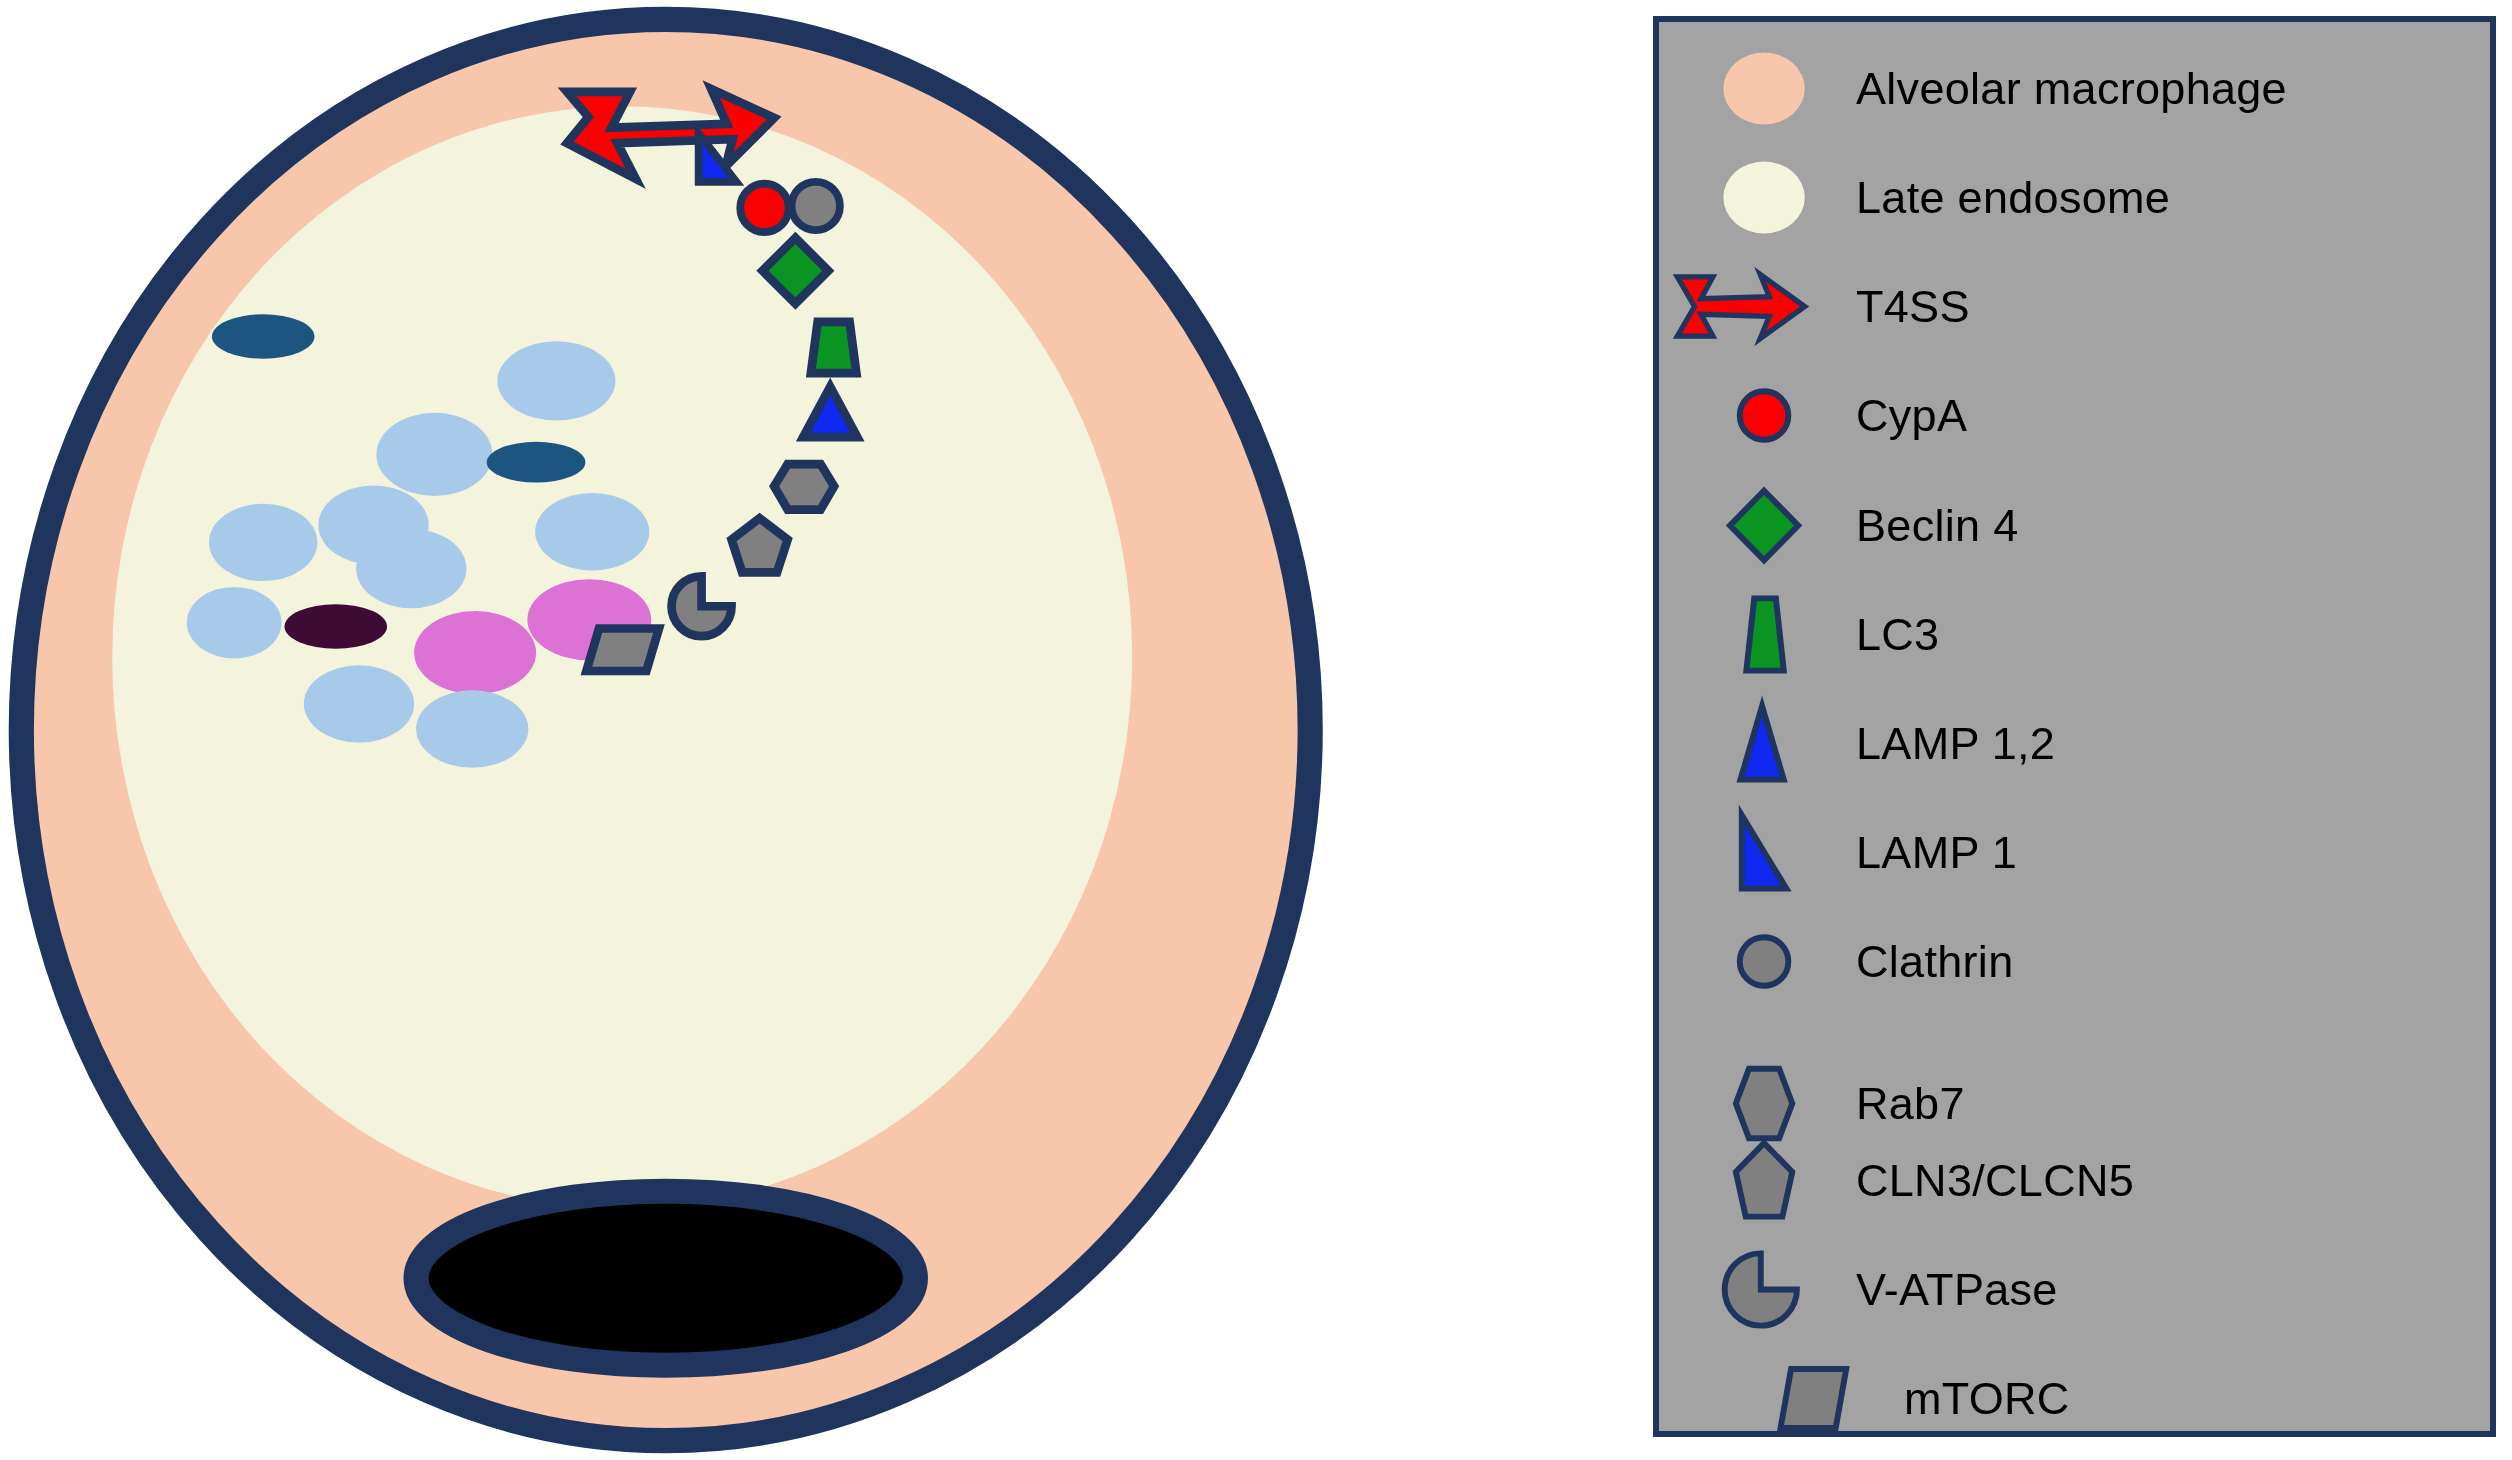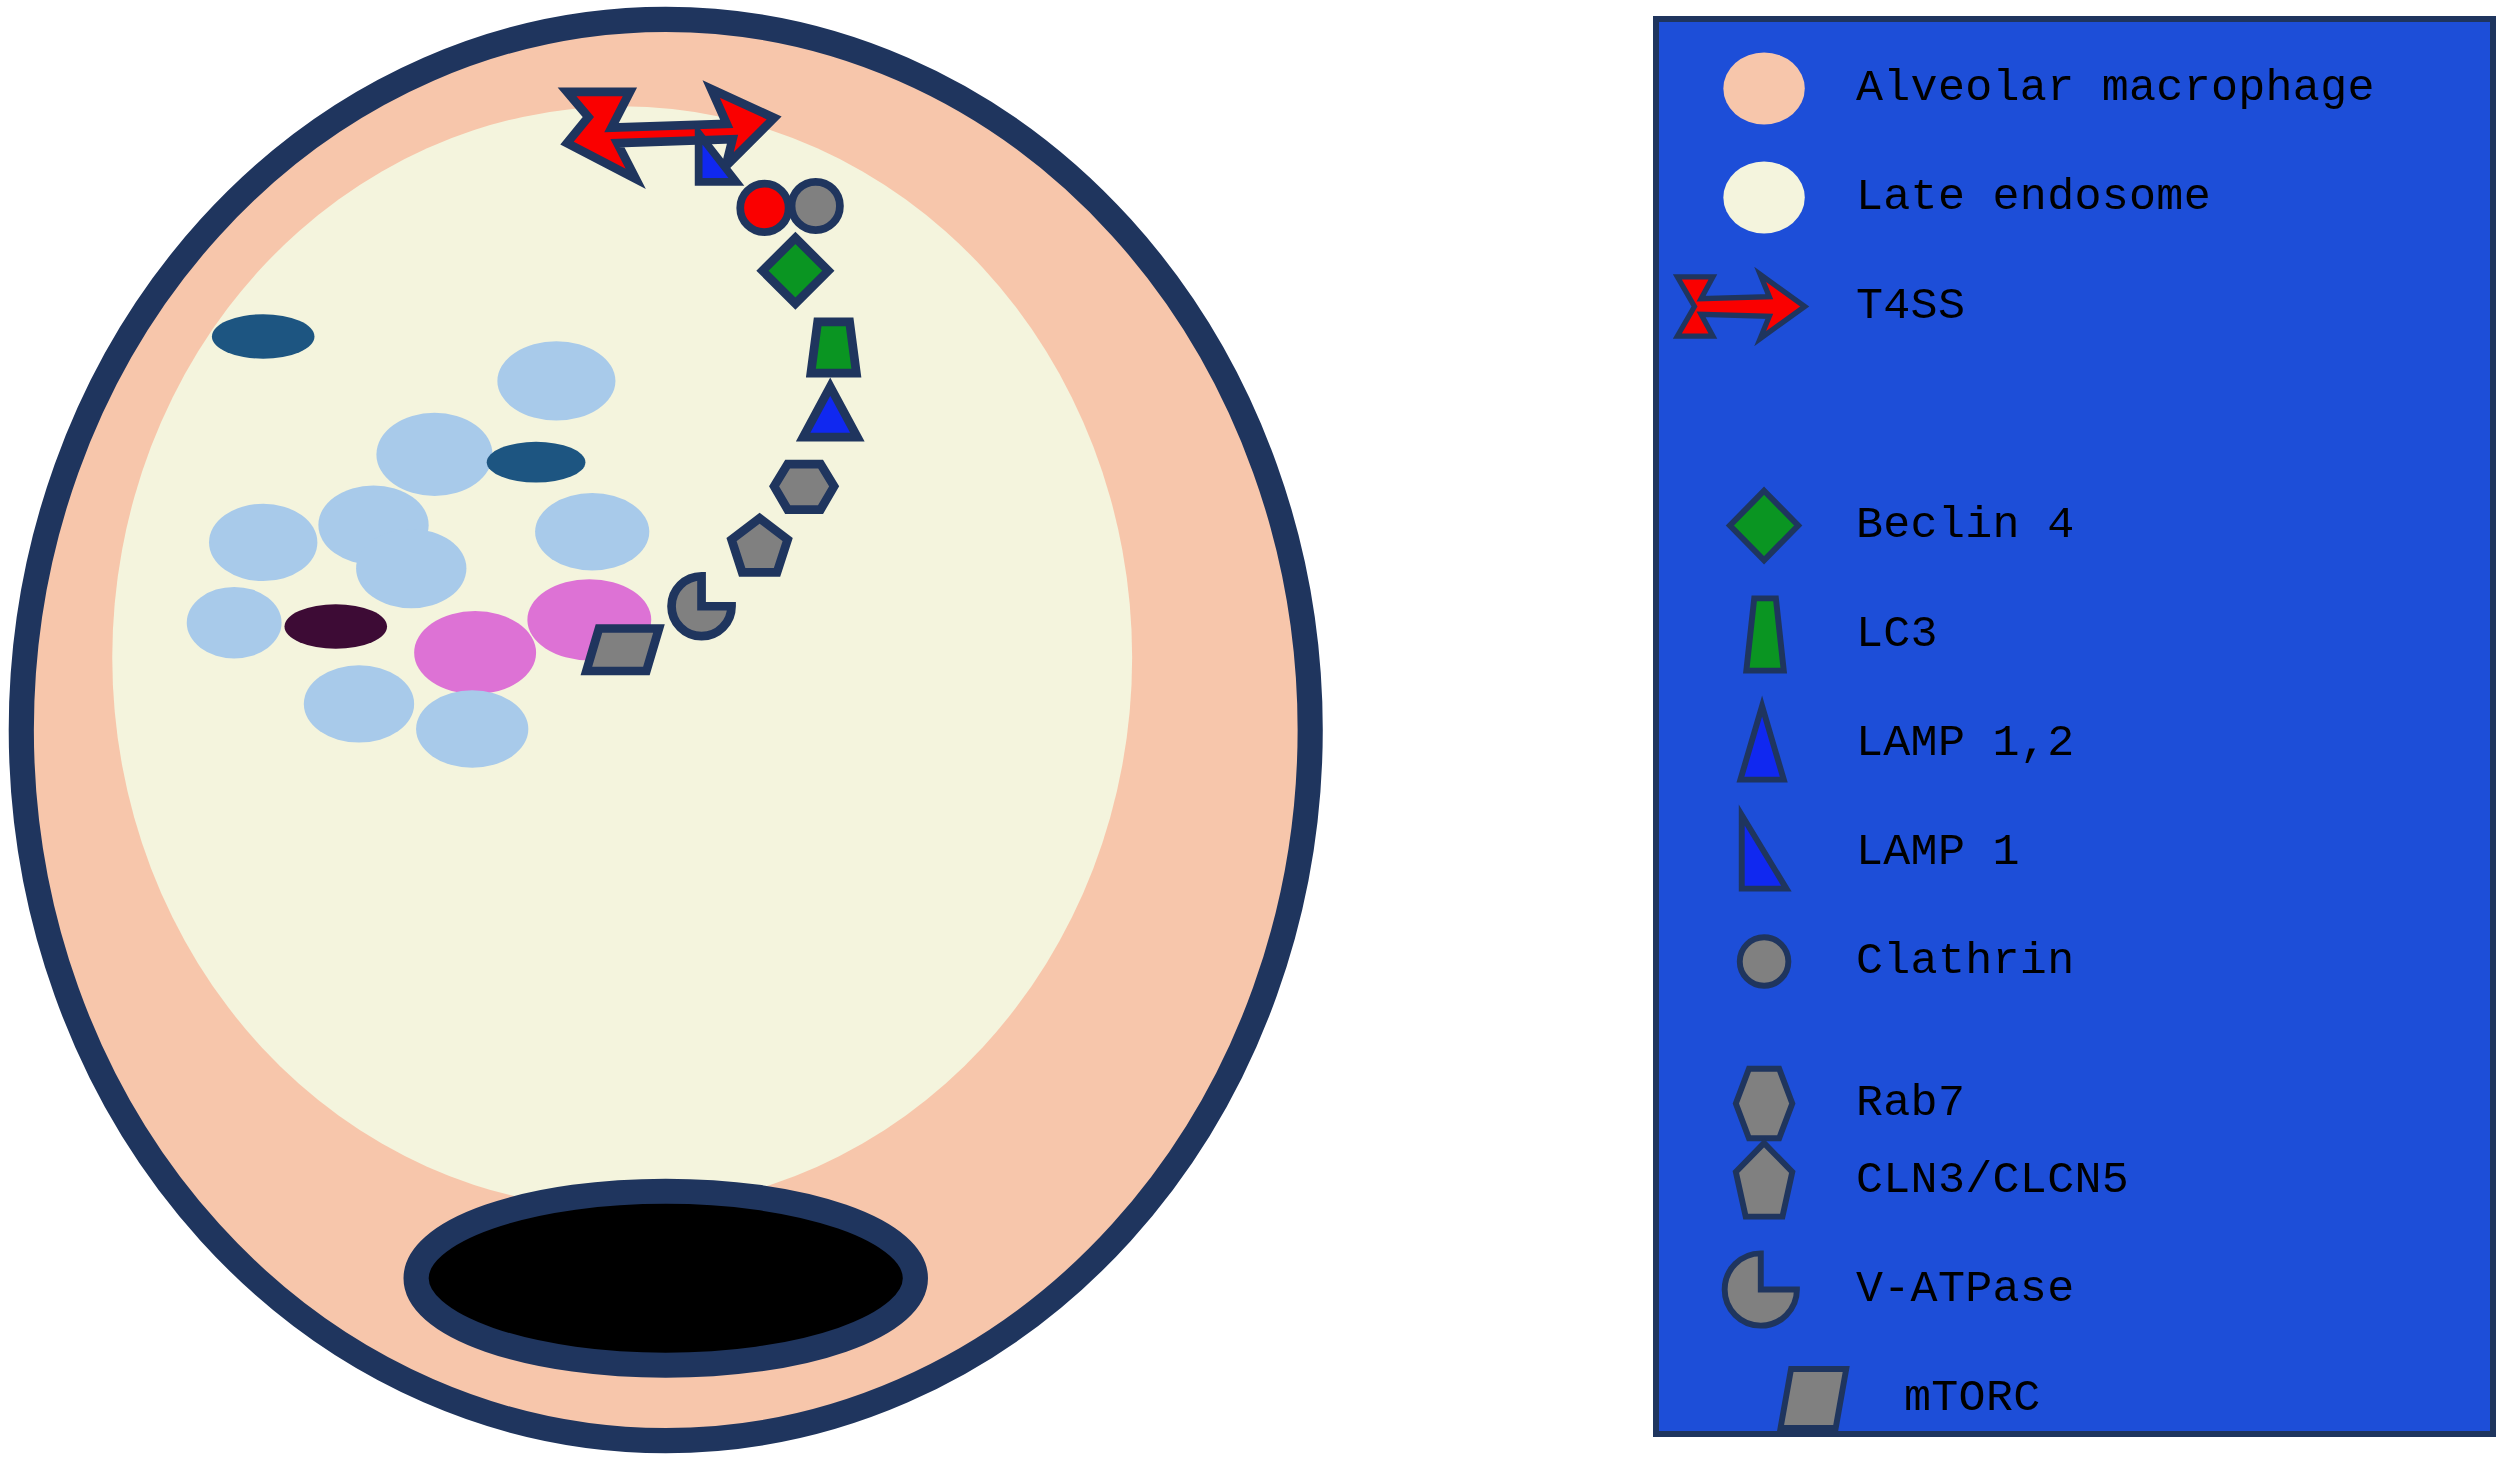--- a/index.html
+++ b/index.html
@@ -27,22 +27,21 @@
     height: 1460px;
   }
   #legend-panel {
     position: absolute;
     left: 1653px;
     top: 16.4px;
     width: 843px;
     height: 1421px;
     box-sizing: border-box;
     border: 6px solid #1f355e;
-    background: #1d4ed8;
-    font-family: Liberation Mono, monospace;
+    background: #a3a3a3;
   }
   .legend-row {
     position: absolute;
     left: 0;
     width: 100%;
     height: 109px;
     display: flex;
     align-items: center;
   }
   .legend-sym {
@@ -148,20 +147,28 @@
 
     <div class="legend-row" style="top:230px;">
       <div class="legend-sym">
         <svg viewBox="0 0 300 166">
           <polygon points="28,38 82,38 64,71 168,68 154,34 222,83 154,132 168,98 64,95 82,128 28,128 54,83" fill="#fa0000" stroke="#1f355e" stroke-width="8" stroke-linejoin="miter"></polygon>
         </svg>
       </div>
       <div class="legend-label">T4SS</div>
     </div>
 
+    <div class="legend-row" style="top:339px;">
+      <div class="legend-sym">
+        <svg viewBox="0 0 300 166">
+            <circle cx="160" cy="83" r="37" fill="#fa0000" stroke="#1f355e" stroke-width="9"></circle>
+          </svg>
+      </div>
+      <div class="legend-label">CypA</div>
+    </div>
 
     <div class="legend-row" style="top:449px;">
       <div class="legend-sym">
         <svg viewBox="0 0 300 166">
           <polygon points="160,30 212,83 160,136 108,83" fill="#0a9522" stroke="#1f355e" stroke-width="9"></polygon>
         </svg>
       </div>
       <div class="legend-label">Beclin 4</div>
     </div>
 

